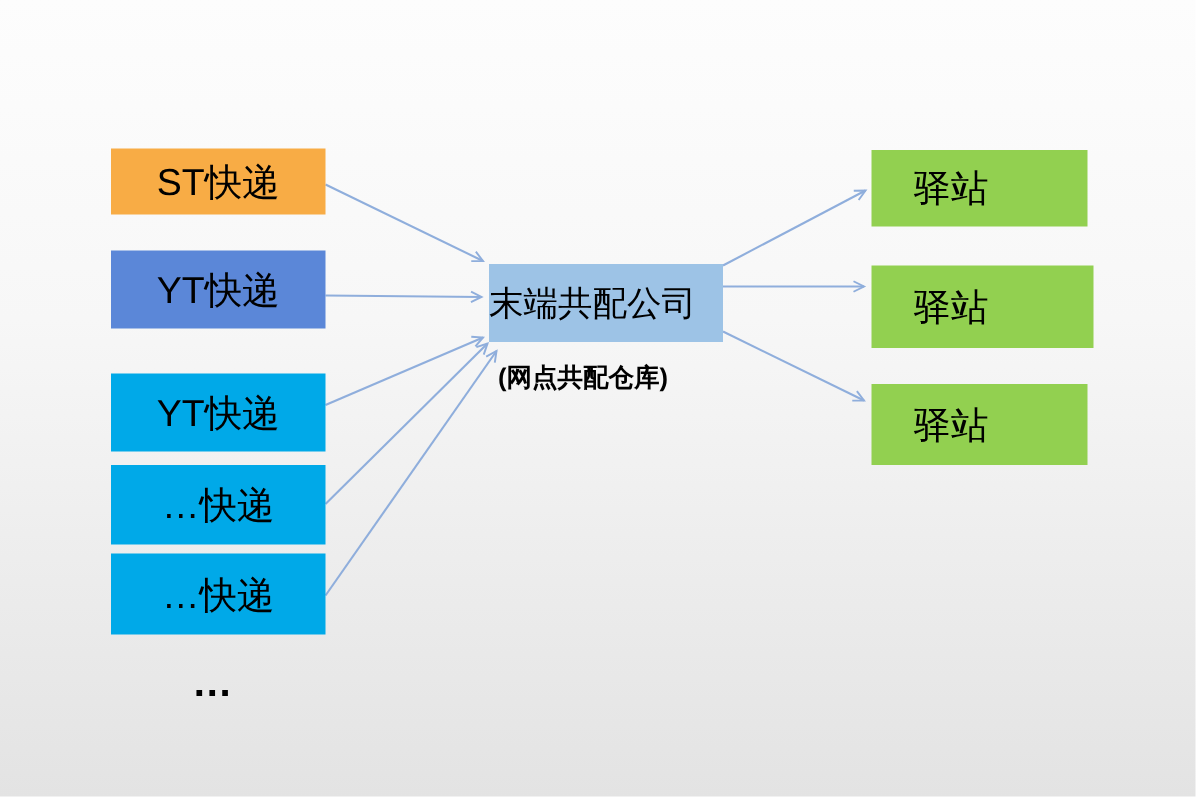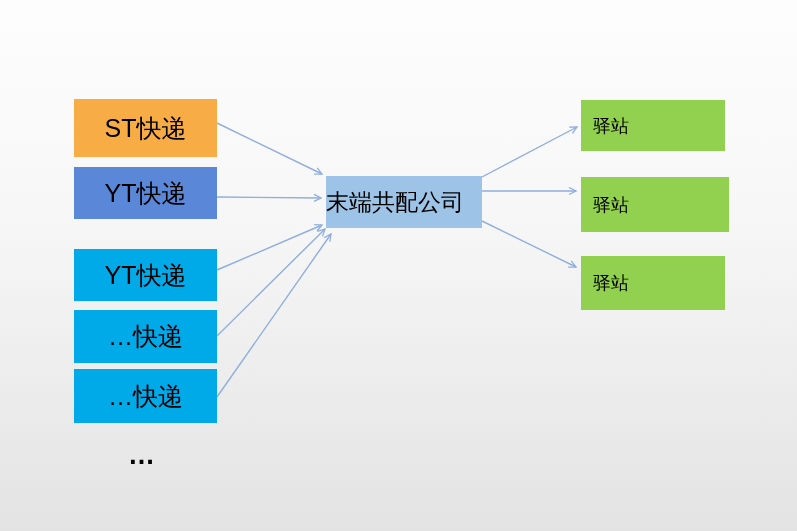--- a/index.html
+++ b/index.html
@@ -38,21 +38,21 @@
     color: #000;
     box-sizing: border-box;
     white-space: nowrap;
   }
   .left-node {
     left: 74px;
     width: 143px;
     justify-content: center;
     font-size: 25px;
   }
-  .n1 { top: 99px;  height: 58px; }
+  .n1 { top: 99px;  height: 44px; }
   .n2 { top: 167px; height: 52px; }
   .n3 { top: 249px; height: 52px; }
   .n4 { top: 310px; height: 53px; }
   .n5 { top: 369px; height: 54px; }
   .center-node {
     left: 326px;
     top: 176px;
     width: 156px;
     height: 52px;
     justify-content: flex-start;
@@ -63,23 +63,23 @@
     left: 332px;
     top: 240px;
     font-size: 17px;
     font-weight: bold;
     color: #000;
     white-space: nowrap;
   }
   .right-node {
     left: 581px;
     width: 144px;
-    padding-left: 12px;
+    padding-left: 28px;
     justify-content: flex-start;
-    font-size: 18px;
+    font-size: 25px;
   }
   .g1 { top: 100px; height: 51px; }
   .g2 { top: 177px; height: 55px; width: 148px; }
   .g3 { top: 256px; height: 54px; }
   .more-indicator {
     position: absolute;
     left: 128px;
     top: 440px;
     font-size: 27px;
     font-weight: bold;
@@ -126,20 +126,21 @@
   </div>
 
   <div class="node left-node n5" style="background-color: rgb(0, 169, 232);">
     <span>…快递</span>
   </div>
 
   <div class="node center-node" style="background-color: rgb(157, 195, 230);">
     <span>末端共配公司</span>
   </div>
 
+  <div class="center-subtitle">(网点共配仓库)</div>
 
   <div class="node right-node g1" style="background-color: rgb(146, 208, 80);">
     <span>驿站</span>
   </div>
 
   <div class="node right-node g2" style="background-color: rgb(146, 208, 80);">
     <span>驿站</span>
   </div>
 
   <div class="node right-node g3" style="background-color: rgb(146, 208, 80);">

